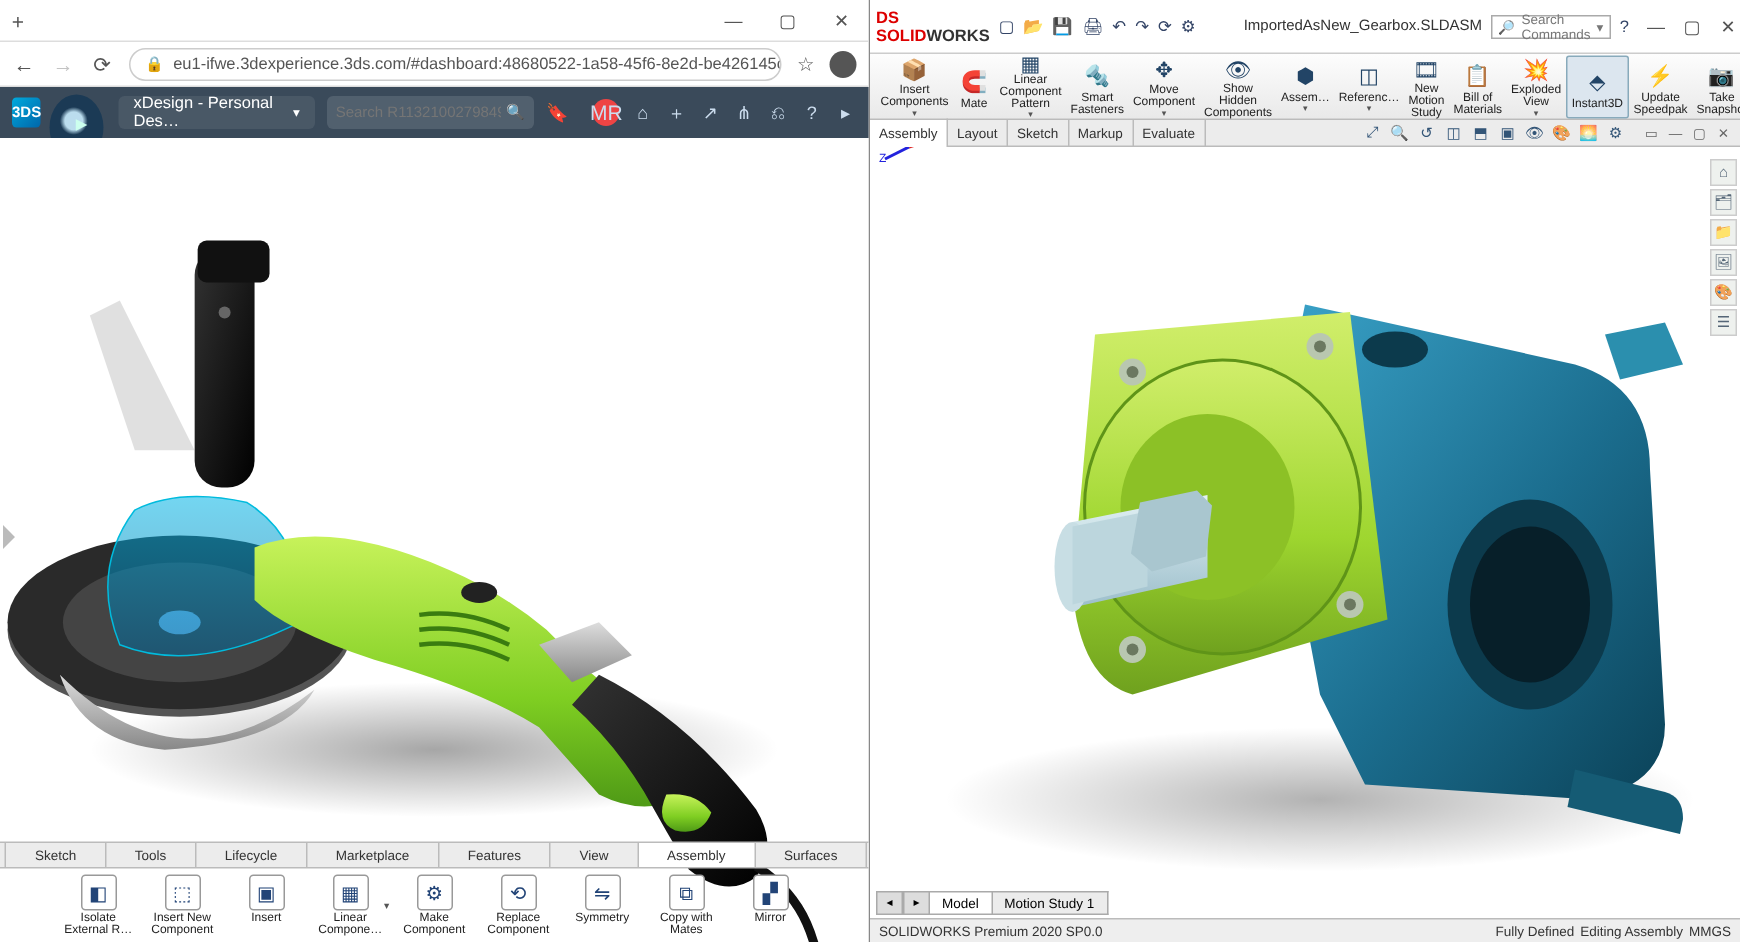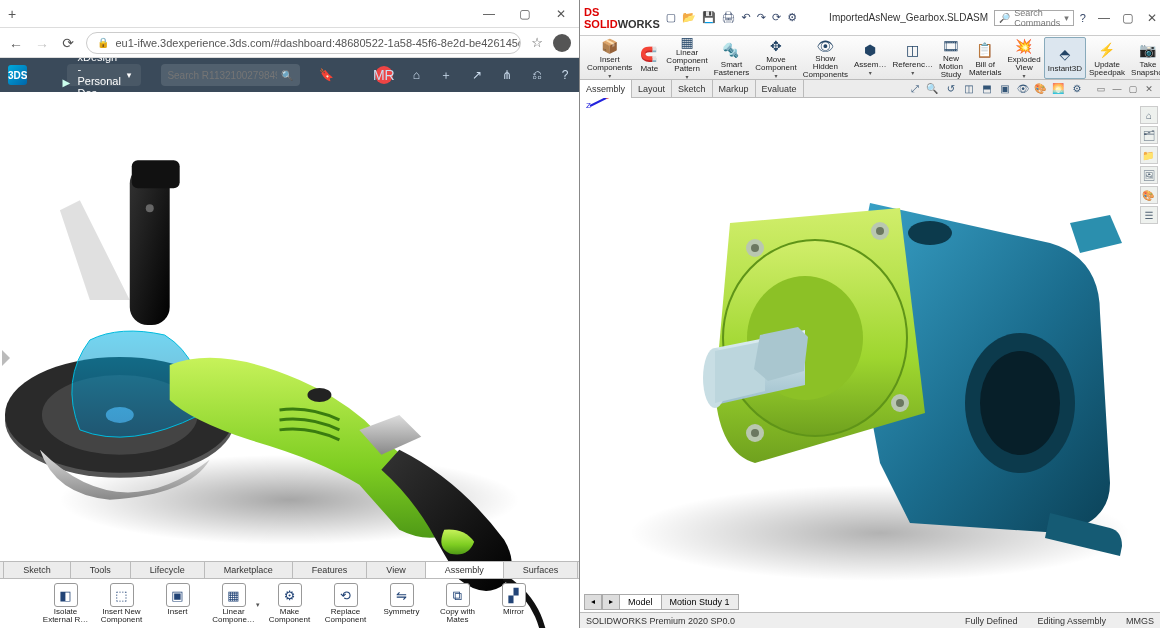--- a/index.html
+++ b/index.html
@@ -13,21 +13,21 @@
   .newtab { width:24px; text-align:center; font-size:14px; color:#555; }
   .win-ctrls { margin-left:auto; display:flex; }
   .win-btn { width:36px; height:28px; text-align:center; line-height:28px; font-size:12px; color:#555; }
   .addr-row { height:30px; display:flex; align-items:center; gap:10px; padding:0 8px; background:#fff; border-bottom:1px solid #ddd; }
   .nav-ico { width:16px; height:16px; display:flex; align-items:center; justify-content:center; color:#555; font-size:14px; }
   .addr { flex:1; height:22px; border:1px solid #ccc; border-radius:11px; font-size:11px; padding:0 10px; color:#555; display:flex; align-items:center; overflow:hidden; white-space:nowrap; }
   .addr .lock { margin-right:6px; font-size:10px; }
   .addr-star { color:#555; font-size:13px; }
   .addr-avatar { width:18px; height:18px; border-radius:50%; background:#555; }
   
-  .xtop { height:34px; background:#3a4a5a; display:flex; align-items:center; gap:20px; padding:0 8px; color:#fff; position:relative; overflow:hidden; }
+  .xtop { height:34px; background:#3a4a5a; display:flex; align-items:center; gap:8px; padding:0 8px; color:#fff; position:relative; overflow:hidden; }
   .xtop .logo3ds { width:20px; height:20px; background:linear-gradient(135deg,#0ad,#06a); border-radius:3px; display:flex; align-items:center; justify-content:center; font-size:10px; font-weight:bold; }
   .xtop .disc { width:44px; height:44px; border-radius:50%; background:radial-gradient(circle at 45% 40%, #bde 0 18%, #1b3a55 28% 70%, #0a2030 100%); position:relative; top:10px; left:-2px; }
   .xtop .disc::after { content:"▶"; position:absolute; left:17px; top:14px; font-size:10px; color:#cfe; }
   .apptitle { font-size:11px; padding:0 10px; background:rgba(255,255,255,.08); border-radius:4px; height:22px; display:flex; align-items:center; gap:6px; }
   .apptitle .chev { font-size:9px; }
   .xsearch { height:22px; background:rgba(255,255,255,.12); border-radius:4px; display:flex; align-items:center; padding:0 6px; font-size:10px; color:#cde; gap:4px; }
   .xsearch input { background:transparent; border:none; color:#cde; width:110px; font-size:10px; outline:none; }
   .xtop .sep { flex:1; }
   .xtop .tico { width:18px; height:18px; display:flex; align-items:center; justify-content:center; font-size:12px; color:#cde; }
   .xtop .badge { width:18px; height:18px; border-radius:50%; background:#e44; font-size:14px; display:flex; align-items:center; justify-content:center; }
@@ -74,21 +74,21 @@
   .swcanvas { flex:1; background:#fff; position:relative; overflow:hidden; }
   .swcanvas svg { width:100%; height:100%; display:block; }
   .sidetools { position:absolute; right:2px; top:8px; display:flex; flex-direction:column; gap:2px; }
   .sidetools .st { width:18px; height:18px; background:#eef1ee; border:1px solid #ccc; font-size:10px; display:flex; align-items:center; justify-content:center; color:#567; }
   .triad { position:absolute; left:6px; bottom:40px; }
   
   .swbtabs { position:absolute; left:4px; bottom:18px; display:flex; font-size:9px; height:16px; }
   .swbtabs .pg { width:18px; height:16px; background:#ddd; border:1px solid #aaa; text-align:center; line-height:14px; font-size:8px; }
   .swbtabs .bt { padding:0 8px; background:#fff; border:1px solid #aaa; border-left:none; line-height:14px; }
   .swbtabs .bt.inactive { background:#ececec; }
-  .status { position:absolute; bottom:0; left:0; right:0; height:16px; background:#eee; border-top:1px solid #bbb; display:flex; align-items:center; font-size:9px; color:#333; padding:0 6px; gap:20px; }
+  .status { position:absolute; bottom:0; left:0; right:0; height:16px; background:#eee; border-top:1px solid #bbb; display:flex; align-items:center; font-size:9px; color:#333; padding:0 6px; gap:4px; }
   .status .fill { flex:1; }
 </style>
 </head>
 <body>
 
 <div class="left">
   <div class="win-title">
     <div class="newtab">+</div>
     <div class="win-ctrls">
       <div class="win-btn">—</div>

